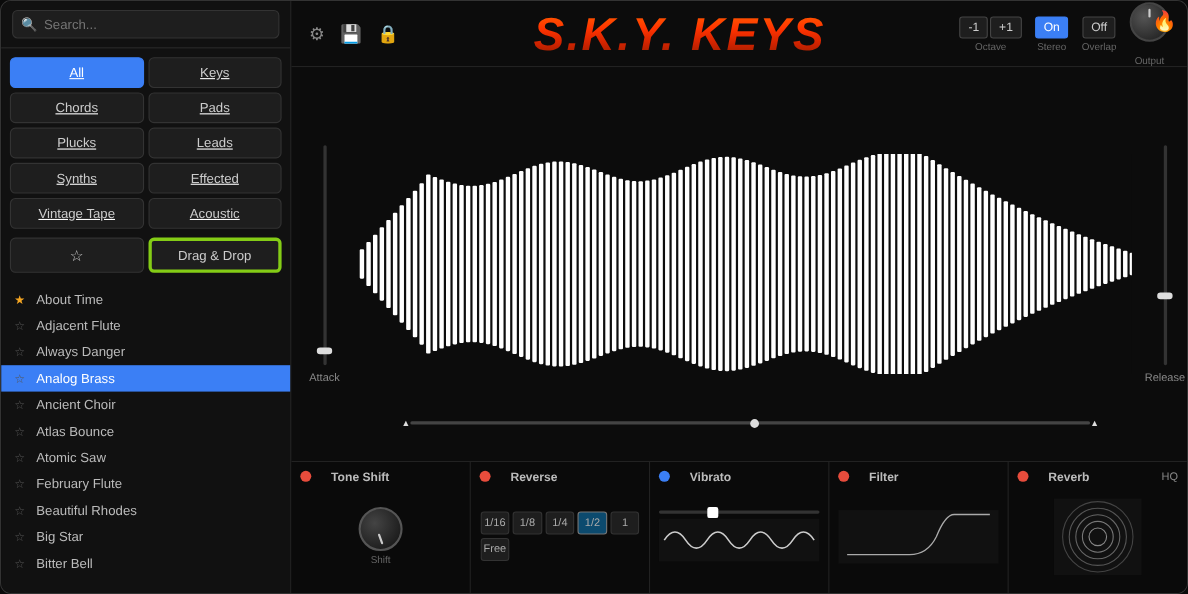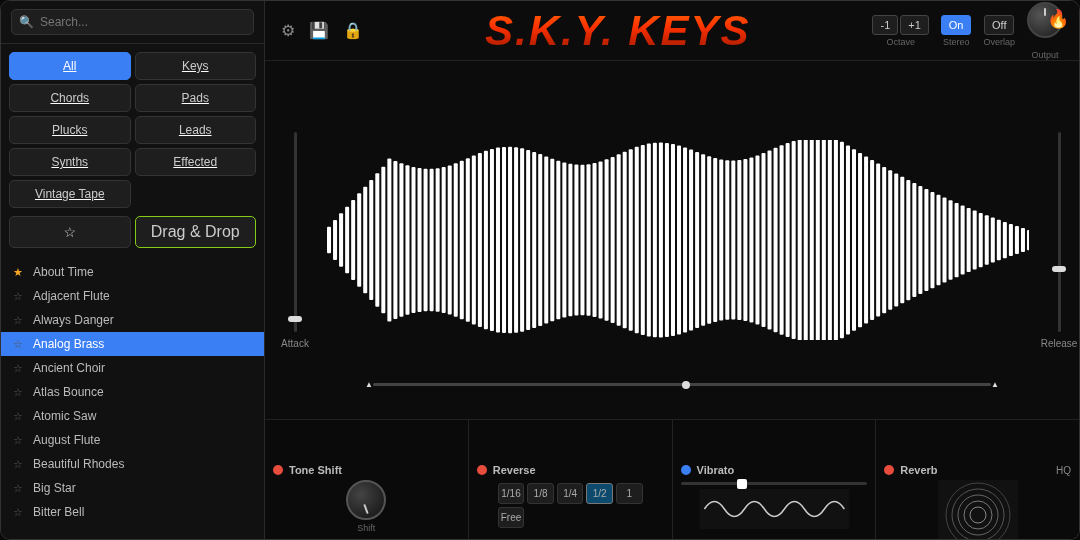--- a/index.html
+++ b/index.html
@@ -87,24 +87,24 @@
       border: 1px solid #333;
       border-radius: 5px;
       color: #ccc;
       font-size: 14px;
       padding: 6px 4px;
       cursor: pointer;
       text-align: center;
     }
     .drag-btn {
       background: #1e1e1e;
-      border: 1px solid #84cc16;
+      border: 3px solid #84cc16;
       border-radius: 5px;
       color: #ccc;
-      font-size: 16px;
+      font-size: 12px;
       padding: 6px 4px;
       cursor: pointer;
       text-align: center;
     }
     .preset-list {
       flex: 1;
       overflow-y: auto;
       padding: 4px 0;
     }
     .preset-list::-webkit-scrollbar {
@@ -334,23 +334,21 @@
       padding: 8px;
       display: flex;
       flex-direction: column;
       gap: 4px;
     }
     .module:last-child {
       border-right: none;
     }
     .module-header {
       display: flex;
-      align-items: center;
-      gap: 6px;
-      margin-top: 36px;
+      gap: 18px;
     }
     .module-toggle {
       width: 10px;
       height: 10px;
       border-radius: 50%;
       background: #e74c3c;
       border: none;
       cursor: pointer;
     }
     .module-toggle.blue {
@@ -479,20 +477,21 @@
     <div class="category-grid">
       <button class="cat-btn all-btn">All</button>
       <button class="cat-btn">Keys</button>
       <button class="cat-btn">Chords</button>
       <button class="cat-btn">Pads</button>
       <button class="cat-btn">Plucks</button>
       <button class="cat-btn">Leads</button>
       <button class="cat-btn">Synths</button>
       <button class="cat-btn">Effected</button>
       <button class="cat-btn">Vintage Tape</button>
+      <button class="cat-btn">Acoustic</button>
     </div>
 
     <div class="star-drag-row">
       <button class="star-btn">☆</button>
       <button class="drag-btn">Drag &amp; Drop</button>
     </div>
 
     <div class="preset-list">
 
     <div class="preset-item">
@@ -518,21 +517,21 @@
         <div class="preset-item">
       <span class="preset-star">☆</span>
       <span>Atlas Bounce</span>
     </div>
         <div class="preset-item">
       <span class="preset-star">☆</span>
       <span>Atomic Saw</span>
     </div>
         <div class="preset-item">
       <span class="preset-star">☆</span>
-      <span>August Flute</span>
+      <span>February Flute</span>
     </div>
         <div class="preset-item">
       <span class="preset-star">☆</span>
       <span>Beautiful Rhodes</span>
     </div>
         <div class="preset-item">
       <span class="preset-star">☆</span>
       <span>Big Star</span>
     </div>
         <div class="preset-item">
@@ -778,20 +777,32 @@
               </div>
             </div>
             <svg class="vibrato-preview" viewBox="0 0 150 40">
               <rect width="150" height="40" fill="#111"></rect>
               <path d="M5,20 Q15,5 25,20 Q35,35 45,20 Q55,5 65,20 Q75,35 85,20 Q95,5 105,20 Q115,35 125,20 Q135,5 145,20" stroke="#ccc" stroke-width="1.5" fill="none"></path>
             </svg>
           </div>
         </div>
       </div>
 
+      <div class="module">
+        <div class="module-header">
+          <button class="module-toggle"></button>
+          <span class="module-title">Filter</span>
+        </div>
+        <div class="module-content">
+          <svg class="filter-preview" viewBox="0 0 180 60">
+            <rect width="180" height="60" fill="#111"></rect>
+            <path d="M10,50 L80,50 Q100,50 110,30 Q120,5 130,5 L170,5" stroke="#aaa" stroke-width="1.5" fill="none"></path>
+          </svg>
+        </div>
+      </div>
 
       <div class="module">
         <div class="module-header">
           <button class="module-toggle"></button>
           <span class="module-title">Reverb</span>
           <span class="module-hq">HQ</span>
         </div>
         <div class="module-content">
           <svg width="80" height="70" viewBox="0 0 80 70">
             <rect width="80" height="70" fill="#111"></rect>

